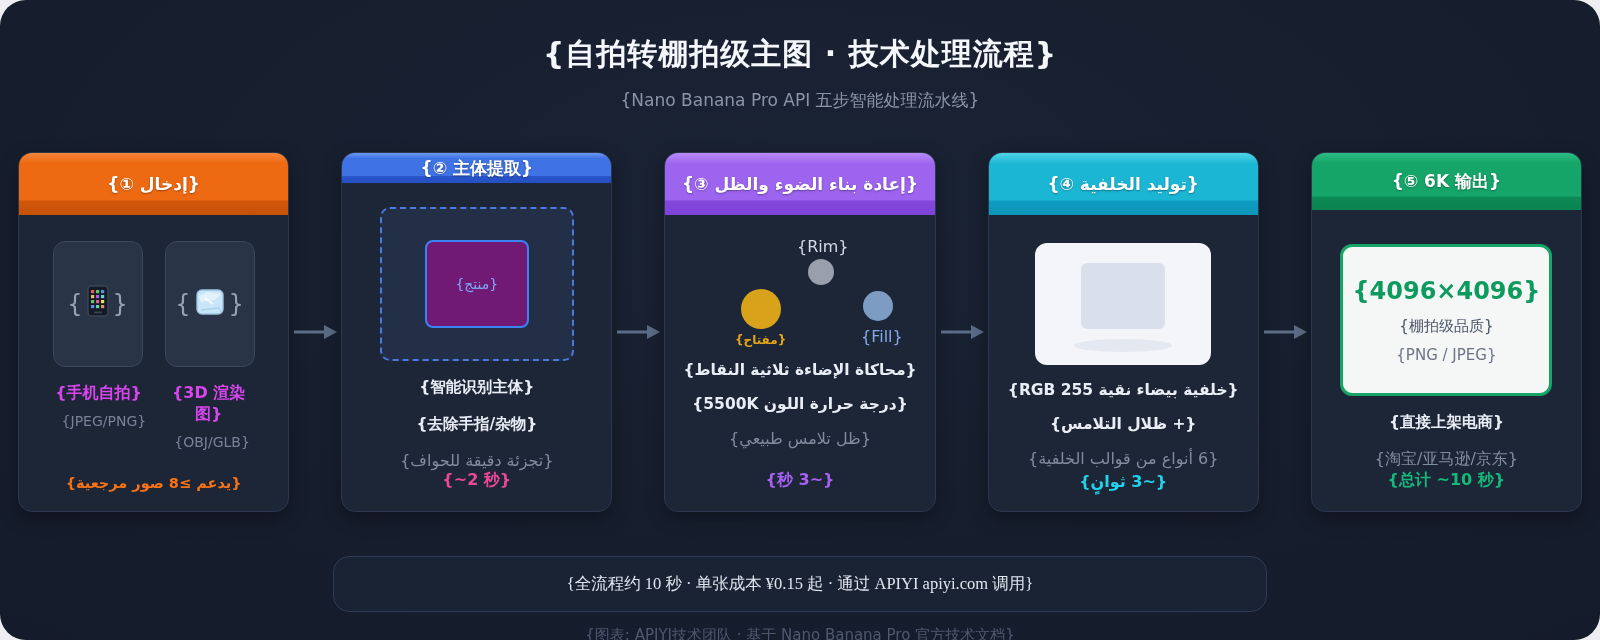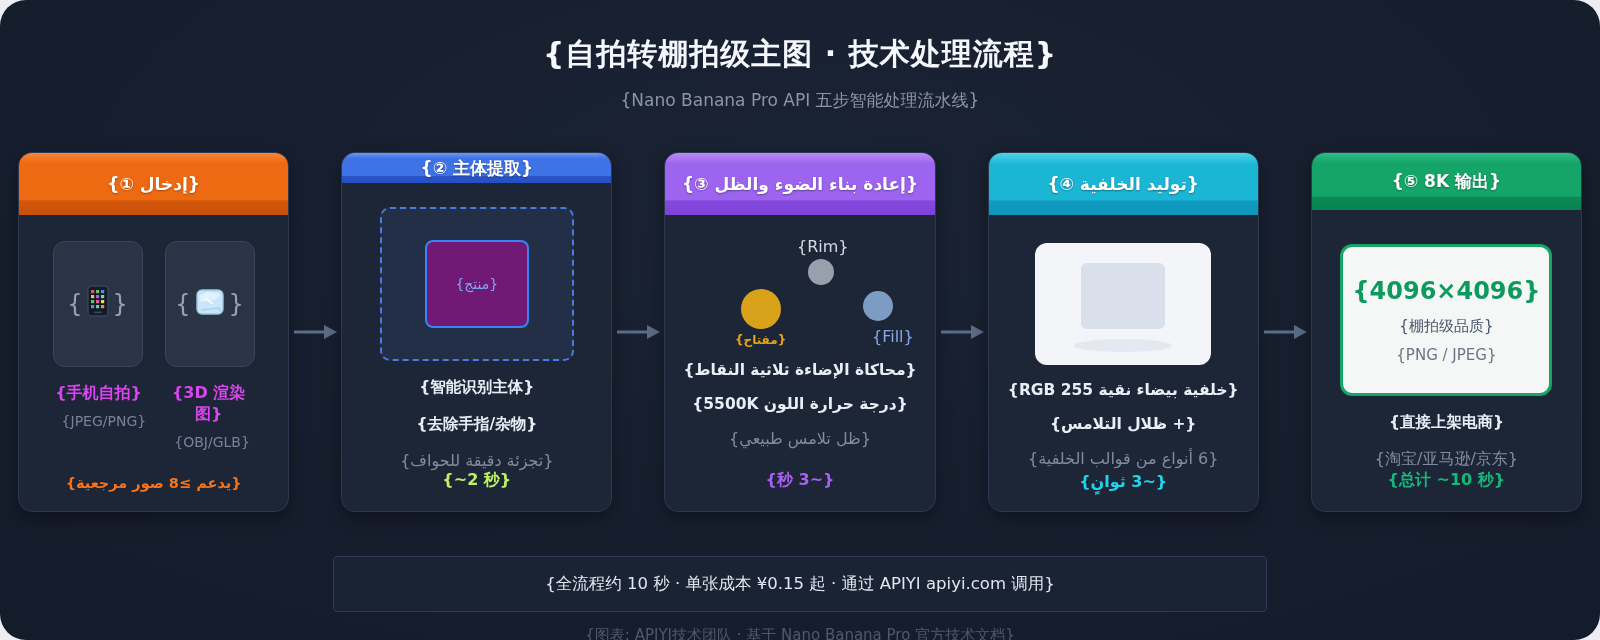--- a/index.html
+++ b/index.html
@@ -44,38 +44,38 @@
   .card-time{margin-top:auto;font-weight:bold;font-size:16px;}
   
   .lights{position:relative;width:190px;height:108px;margin-top:0;}
   .light{position:absolute;border-radius:50%;}
   .light-rim {width:26px;height:26px;background:#99a0ab;left:103px;top:22px;}
   .light-key {width:40px;height:40px;background:#d9a21b;left:36px;top:52px;}
   .light-fill{width:30px;height:30px;background:#7d9cc4;left:158px;top:54px;}
   .light-label{position:absolute;font-size:16px;}
   .lbl-rim {color:#d4dae4;left:92px;top:0;}
   .lbl-key {color:#e5a417;left:30px;top:96px;font-size:12px;font-weight:bold;}
-  .lbl-fill{color:#85a9e8;left:167px;top:90px;}
+  .lbl-fill{color:#85a9e8;left:156px;top:90px;}
   
   .mockup{width:176px;height:122px;border-radius:12px;background:#f3f5f8;display:flex;flex-direction:column;
           align-items:center;margin-top:6px;}
   .mockup-rect{width:84px;height:66px;border-radius:6px;background:#d9e0ec;margin-top:20px;}
   .mockup-shadow{width:98px;height:13px;border-radius:50%;background:#e4e8f0;margin-top:10px;}
   
   .outbox{width:206px;height:146px;border:3px solid #16a567;border-radius:12px;background:#f4f7f5;
           display:flex;flex-direction:column;align-items:center;justify-content:center;margin-top:12px;}
   .outbox-res{color:#0c9a5e;font-weight:bold;font-size:24px;}
   .outbox-quality{margin-top:12px;color:#4a5568;font-size:15px;}
   .outbox-format{margin-top:10px;color:#6b7486;font-size:15px;}
   
-  .bottom-bar{width:932px;height:54px;margin:44px auto 0;border-radius:4px;background:#1a2334;
+  .bottom-bar{width:932px;height:54px;margin:44px auto 0;border-radius:16px;background:#1a2334;
               border:1.5px solid #2f3b55;display:flex;align-items:center;justify-content:center;
-              color:#e1e7f0;font-size:16.5px;}
+              color:#e1e7f0;font-size:16.5px;font-family:Liberation Serif, serif;}
   .footer-note{margin-top:14px;text-align:center;color:#4e586e;font-size:15px;}
-  .c-orange{color:#f97316;} .c-blue{color:#bef264;} .c-purple{color:#a860f5;} .c-cyan{color:#22d3ee;} .c-green{color:#14b87a;}
+  .c-orange{color:#f97316;} .c-blue{color:#ec4899;} .c-purple{color:#a860f5;} .c-cyan{color:#22d3ee;} .c-green{color:#14b87a;}
 </style>
 </head>
 <body>
 
 <div class="canvas">
 
   <div class="page-title">{自拍转棚拍级主图 · 技术处理流程}</div>
   <div class="page-subtitle">{Nano Banana Pro API 五步智能处理流水线}</div>
 
   <div class="flow-row">
@@ -204,21 +204,21 @@
     </div>
 
     <div class="arrow-cell">
       <svg width="46" height="18" viewBox="0 0 46 18">
           <line x1="2" y1="9" x2="32" y2="9" stroke="#5b6c86" stroke-width="3"></line>
           <polygon points="32,2 45,9 32,16" fill="#5b6c86"></polygon>
         </svg>
     </div>
 
     <div class="card">
-      <div class="card-header h-green">{⑤ 8K 输出}</div>
+      <div class="card-header h-green">{⑤ 6K 输出}</div>
       <div class="card-body">
         <div class="outbox">
           <div class="outbox-res">{4096×4096}</div>
           <div class="outbox-quality">{棚拍级品质}</div>
           <div class="outbox-format">{PNG / JPEG}</div>
         </div>
         <div class="card-line">{直接上架电商}</div>
         <div class="card-line muted">{淘宝/亚马逊/京东}</div>
         <div class="card-time c-green">{总计 ~10 秒}</div>
       </div>

